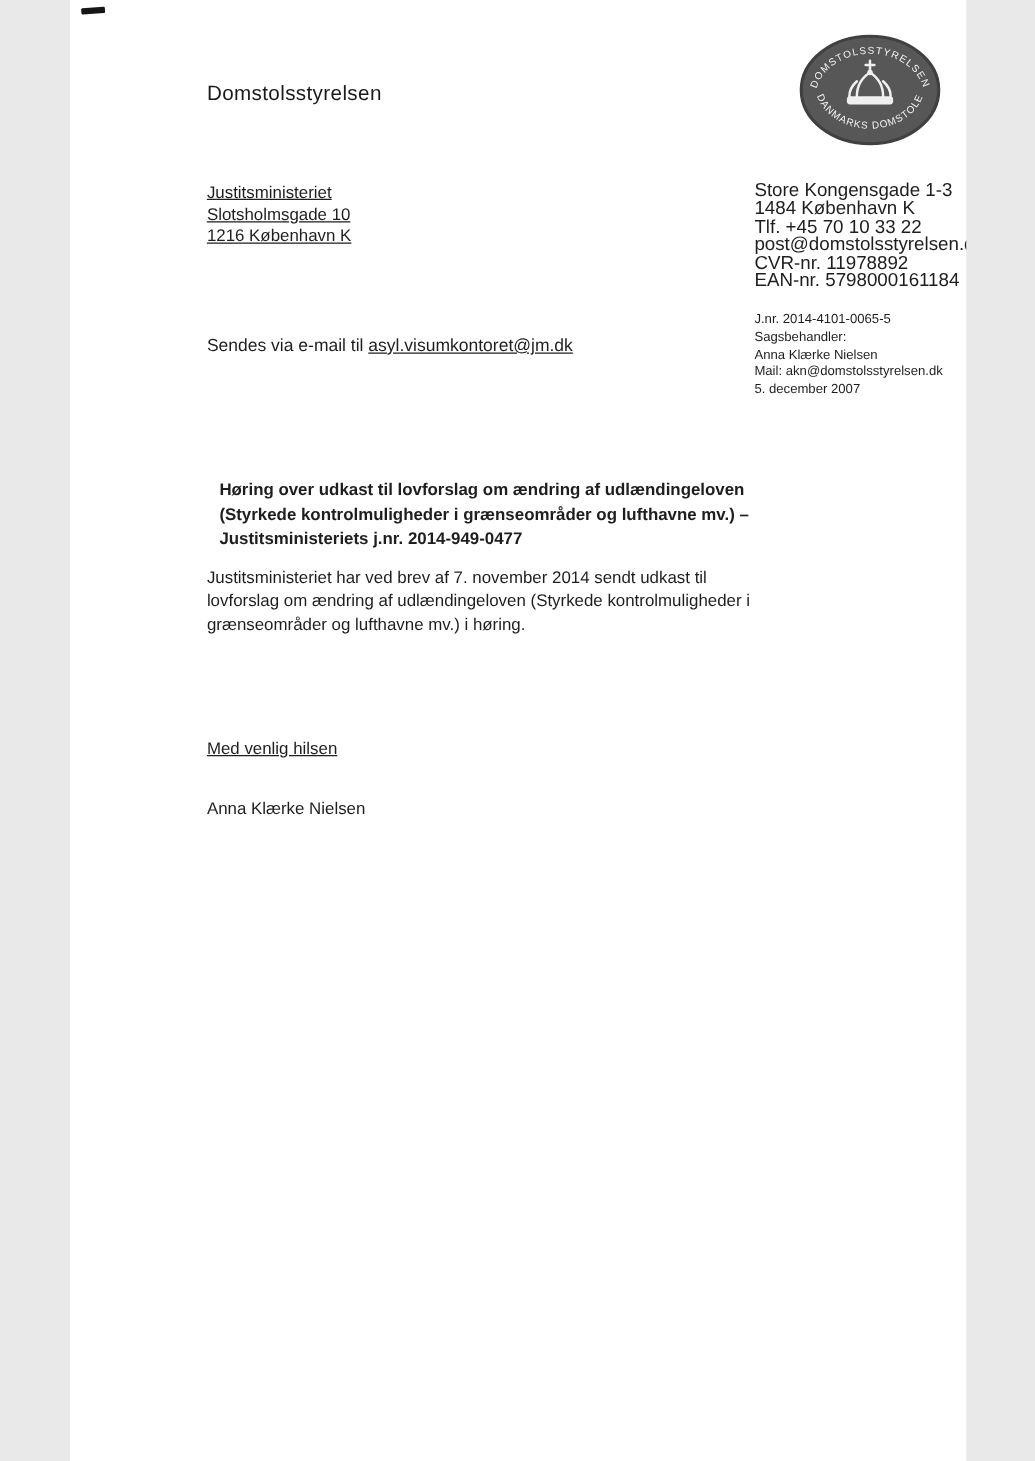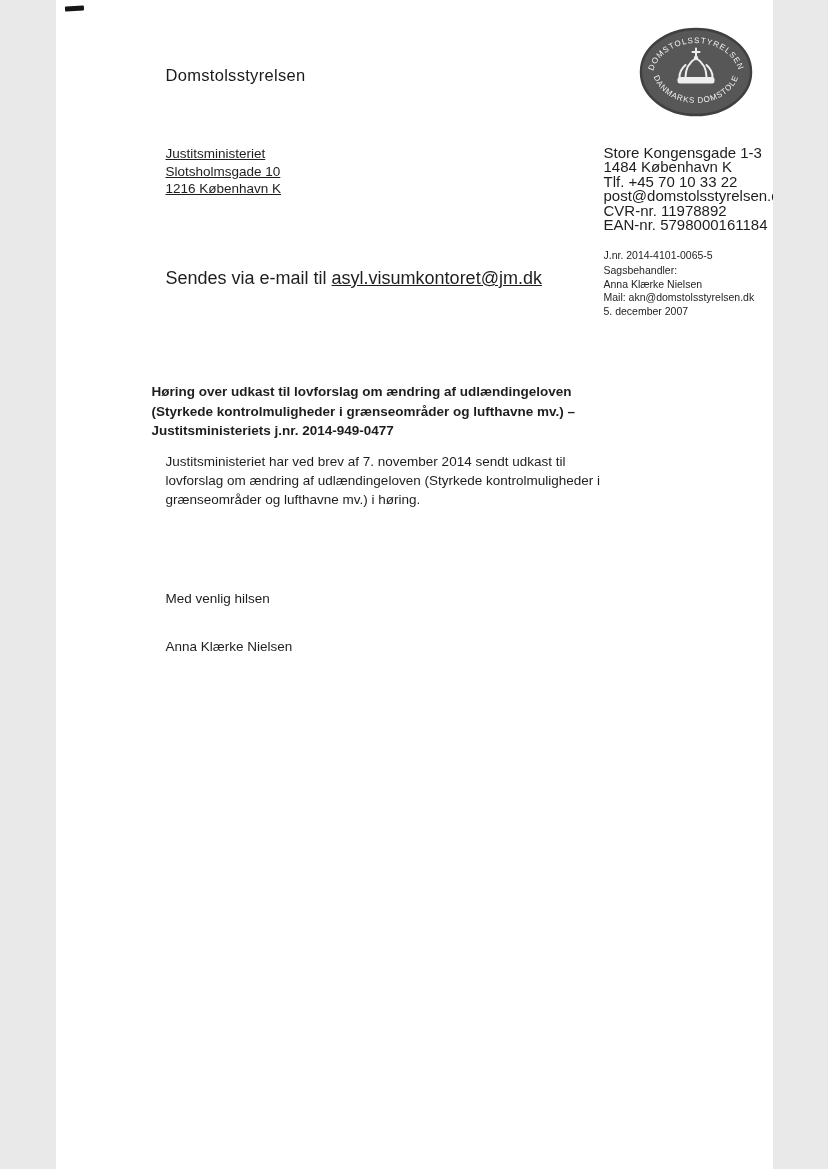--- a/index.html
+++ b/index.html
@@ -8,27 +8,27 @@
   .page {
     position:relative; width:717px; height:1169px;
     background:#ffffff; margin:0 auto; overflow:hidden;
   }
   .org-title { position:absolute; left:110px; top:66px; font-size:16.5px; letter-spacing:.3px; color:#1a1a1a; }
   .logo { position:absolute; left:583px; top:27px; width:114px; height:90px; }
   .recipient { position:absolute; left:110px; top:145px; font-size:13.5px; line-height:17.5px;text-decoration:underline; }
   .sender-info { position:absolute; left:548px; top:146px; font-size:15px; line-height:14.4px; }
   .case-info { position:absolute; left:548px; top:249px; font-size:10.5px; line-height:13.4px; }
   .case-info .jnr-line { margin-bottom:2px; }
-  .send-line { position:absolute; left:110px; top:268px; font-size:18px;text-align:center; }
+  .send-line { position:absolute; left:110px; top:268px; font-size:14px;text-align:center; }
   .send-line .email-link { text-decoration:underline; color:inherit; cursor:pointer; }
-  .subject { position:absolute; left:96px; top:382px; width:505px; font-weight:bold; font-size:13.5px; line-height:19.5px; white-space:pre-line; }
+  .subject { position:absolute; left:120px; top:382px; width:505px; font-weight:bold; font-size:13.5px; line-height:19.5px; white-space:pre-line; }
   .para { position:absolute; left:110px; width:505px; font-size:13.5px; line-height:19px; white-space:pre-line; }
   .para-1 { top:452px; }
   .para-2 { top:524px; }
-  .closing { position:absolute; left:110px; top:591px; font-size:13.5px; }
+  .closing { position:absolute; left:110px; top:591px; font-size:13.5px;text-decoration:underline; }
   .signature { position:absolute; left:110px; top:639px; font-size:13.5px; }
   .scan-mark { position:absolute; background:#161616; border-radius:1px; }
   .scan-mark.m1 { left:9px; top:6px; width:19px; height:5px; transform:rotate(-4deg); }
   .scan-mark.m2 { left:820px; top:203px; width:8px; height:9px; }
 </style>
 </head>
 <body>
 
 <div class="page">
 

